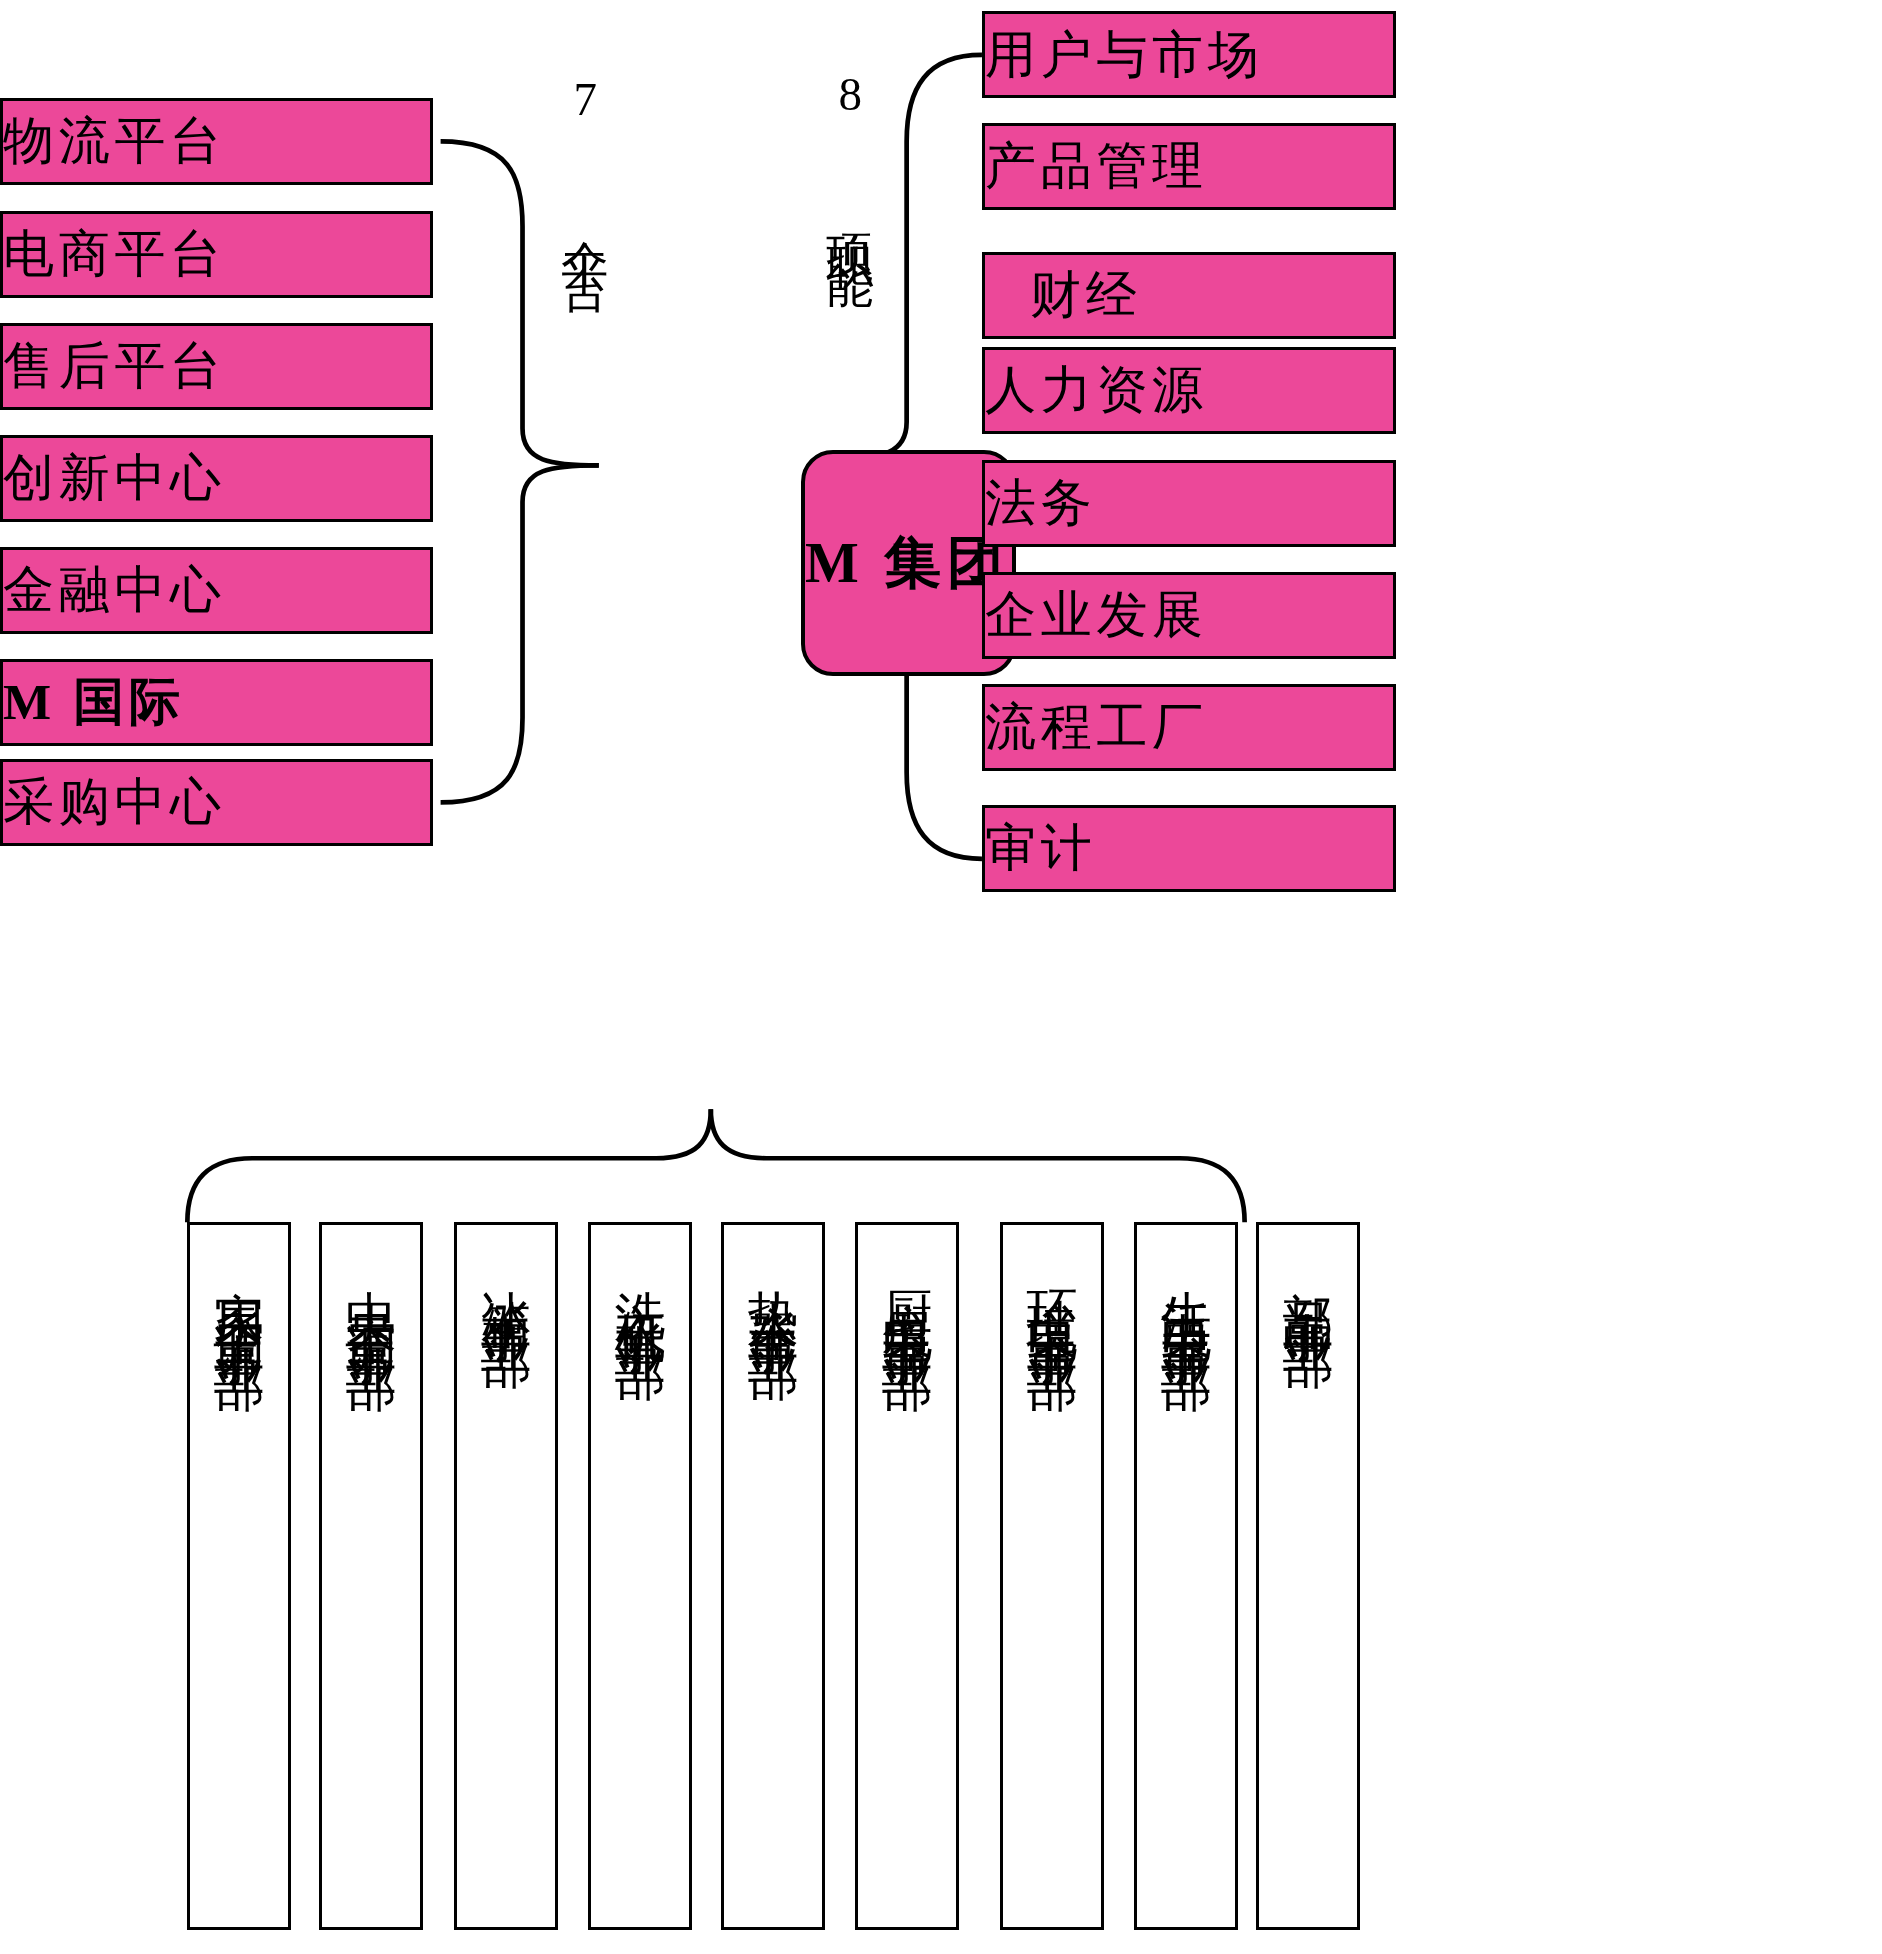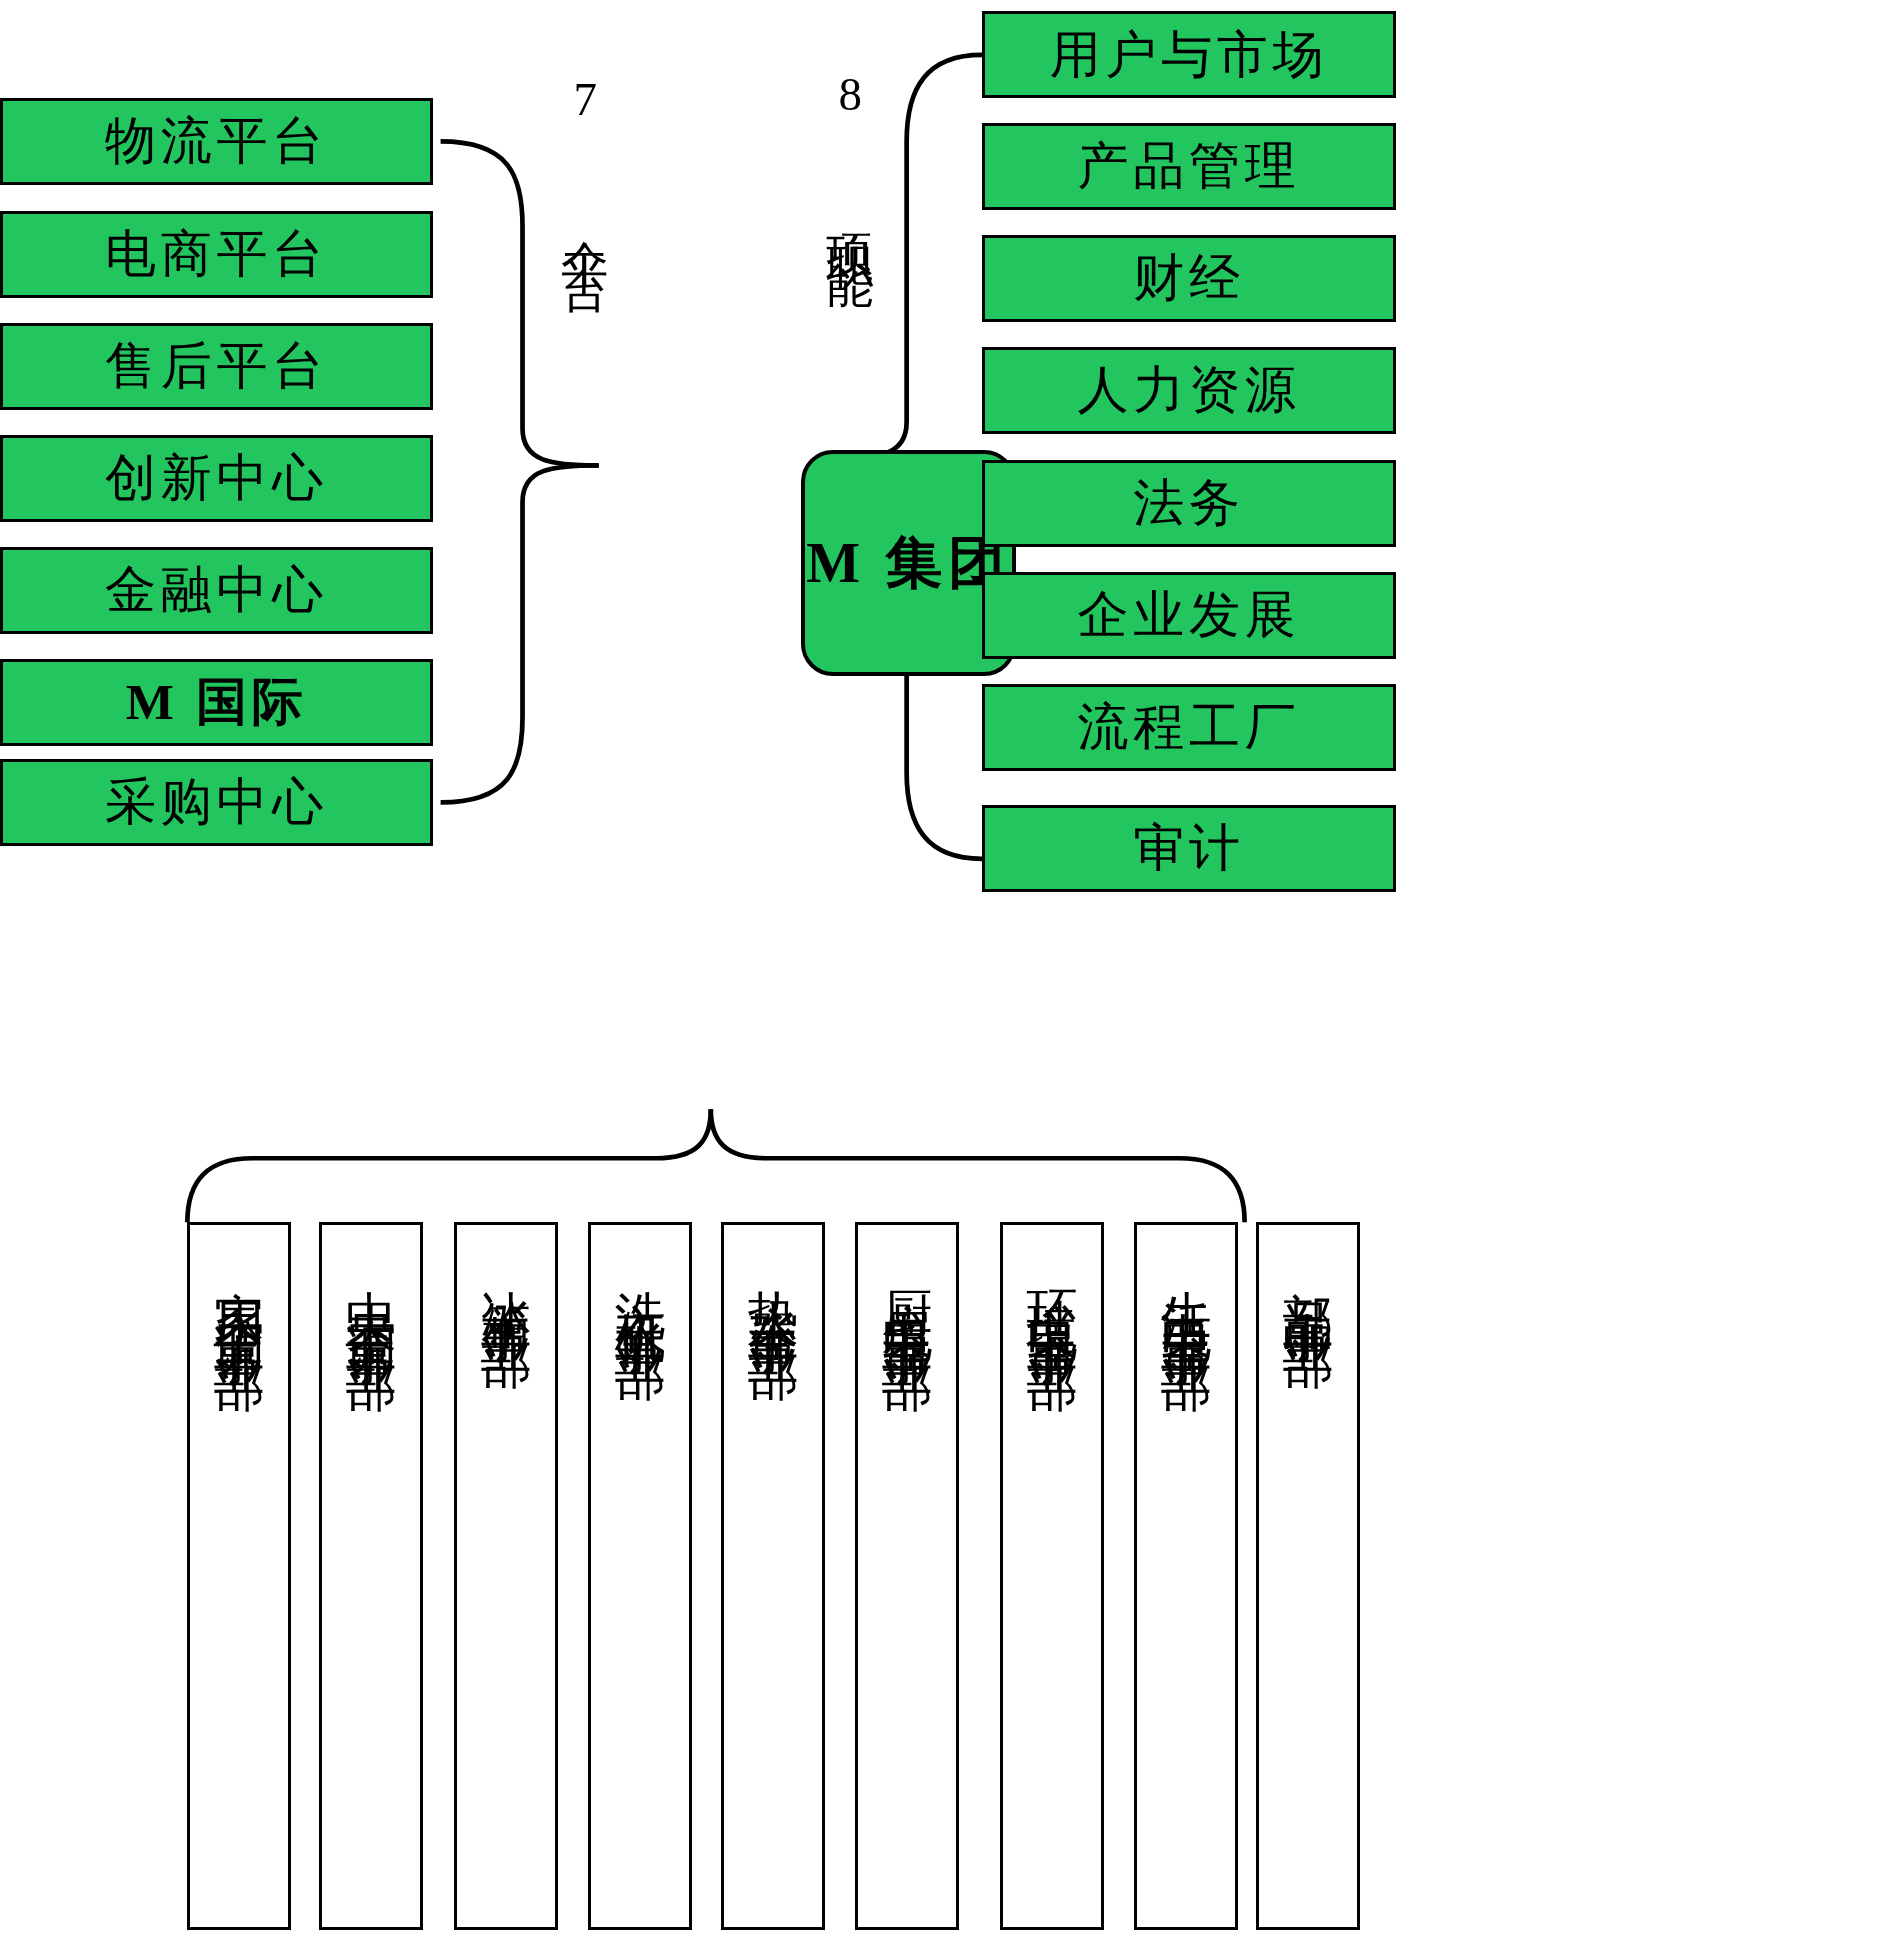--- a/index.html
+++ b/index.html
@@ -20,25 +20,25 @@
     position: absolute;
     left: 0; top: 0;
     width: 1882px;
     height: 1955px;
   }
 
   
   .box {
     position: absolute;
     border: 3.8px solid #000;
-    background: #22c55e;
+    background: #ec4899;
     box-sizing: border-box;
     display: flex;
     align-items: center;
-    justify-content: center;
+    justify-content: flex-start;
   }
   .box .lbl {
     font-size: 51px;
     line-height: 1.1;
     letter-spacing: 4.7px;
     white-space: nowrap;
     font-family: "Liberation Serif", "DejaVu Serif", serif;
   }
 
   
@@ -181,21 +181,21 @@
   </div>
 
   <div class="vcaption" id="caption-functions">8 项职能</div>
 
   <div class="box right-box" style="top:11.3px;">
       <span class="lbl">用户与市场</span>
     </div>
   <div class="box right-box" style="top:123px;">
       <span class="lbl">产品管理</span>
     </div>
-  <div class="box right-box" style="top:235px;">
+  <div class="box right-box" style="top:252px;padding-left:45px;">
       <span class="lbl">财经</span>
     </div>
   <div class="box right-box" style="top:347px;">
       <span class="lbl">人力资源</span>
     </div>
   <div class="box right-box" style="top:460px;">
       <span class="lbl">法务</span>
     </div>
   <div class="box right-box" style="top:572px;">
       <span class="lbl">企业发展</span>

